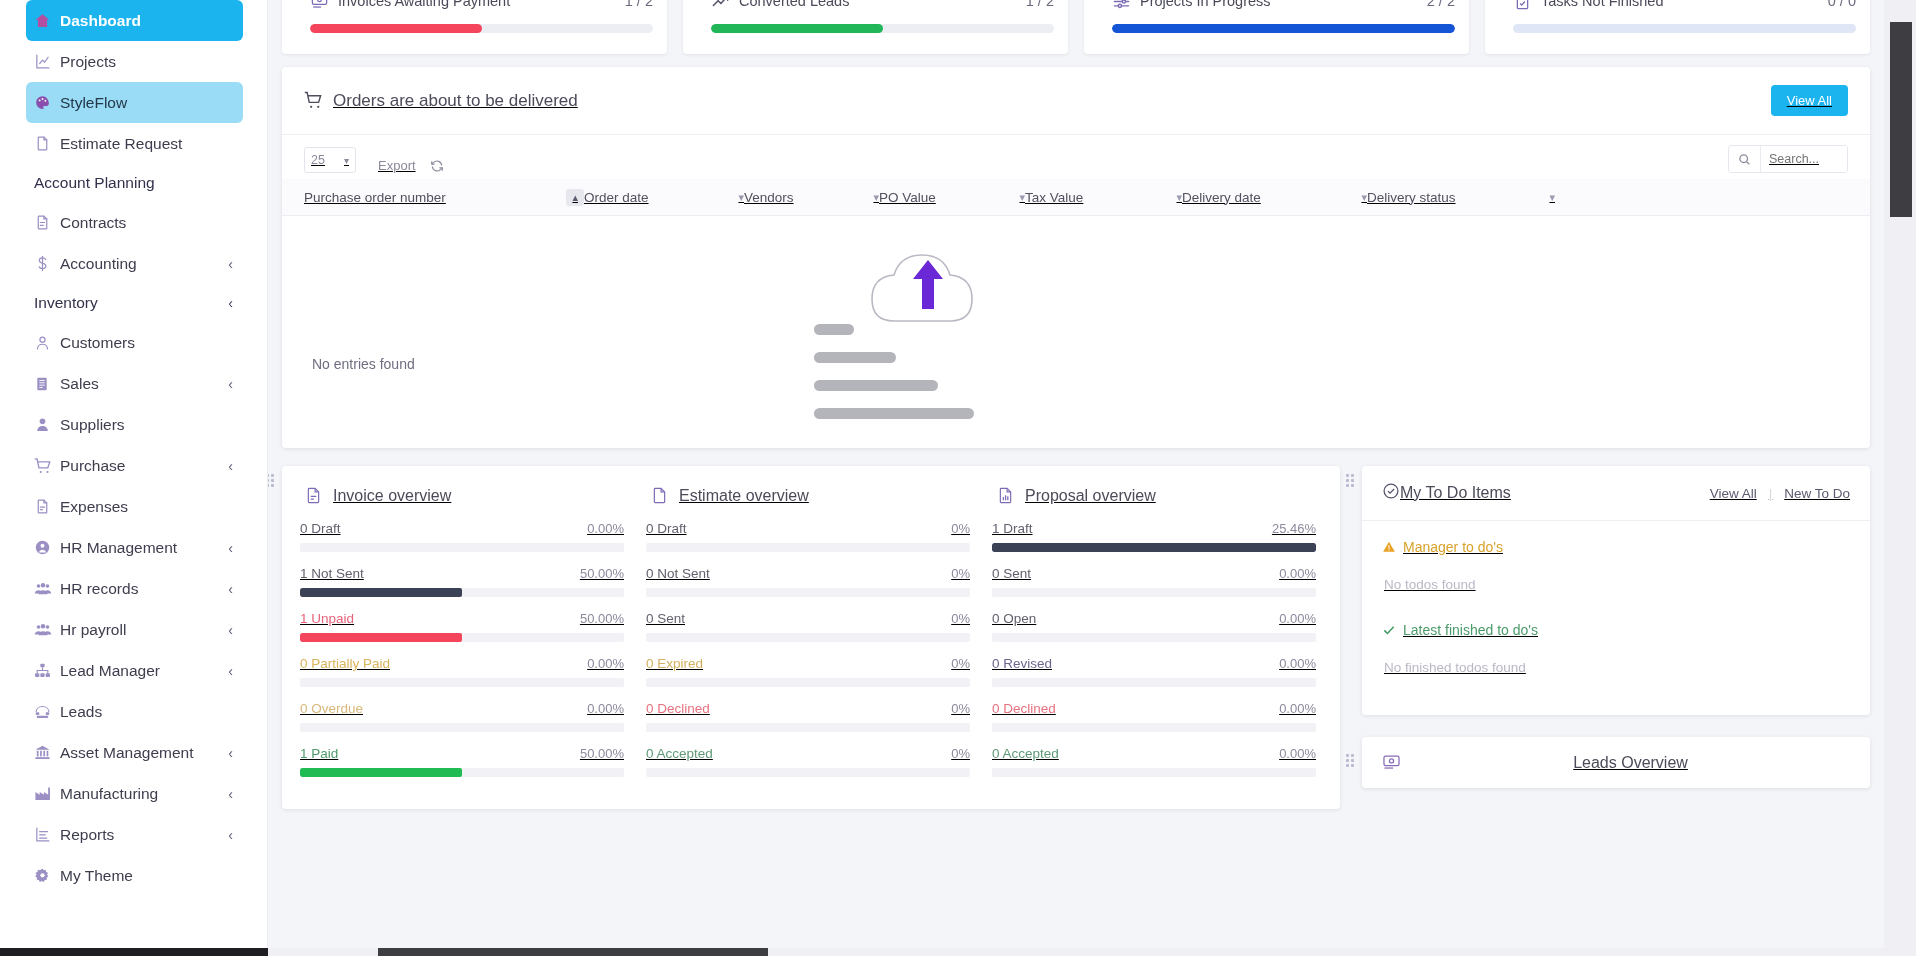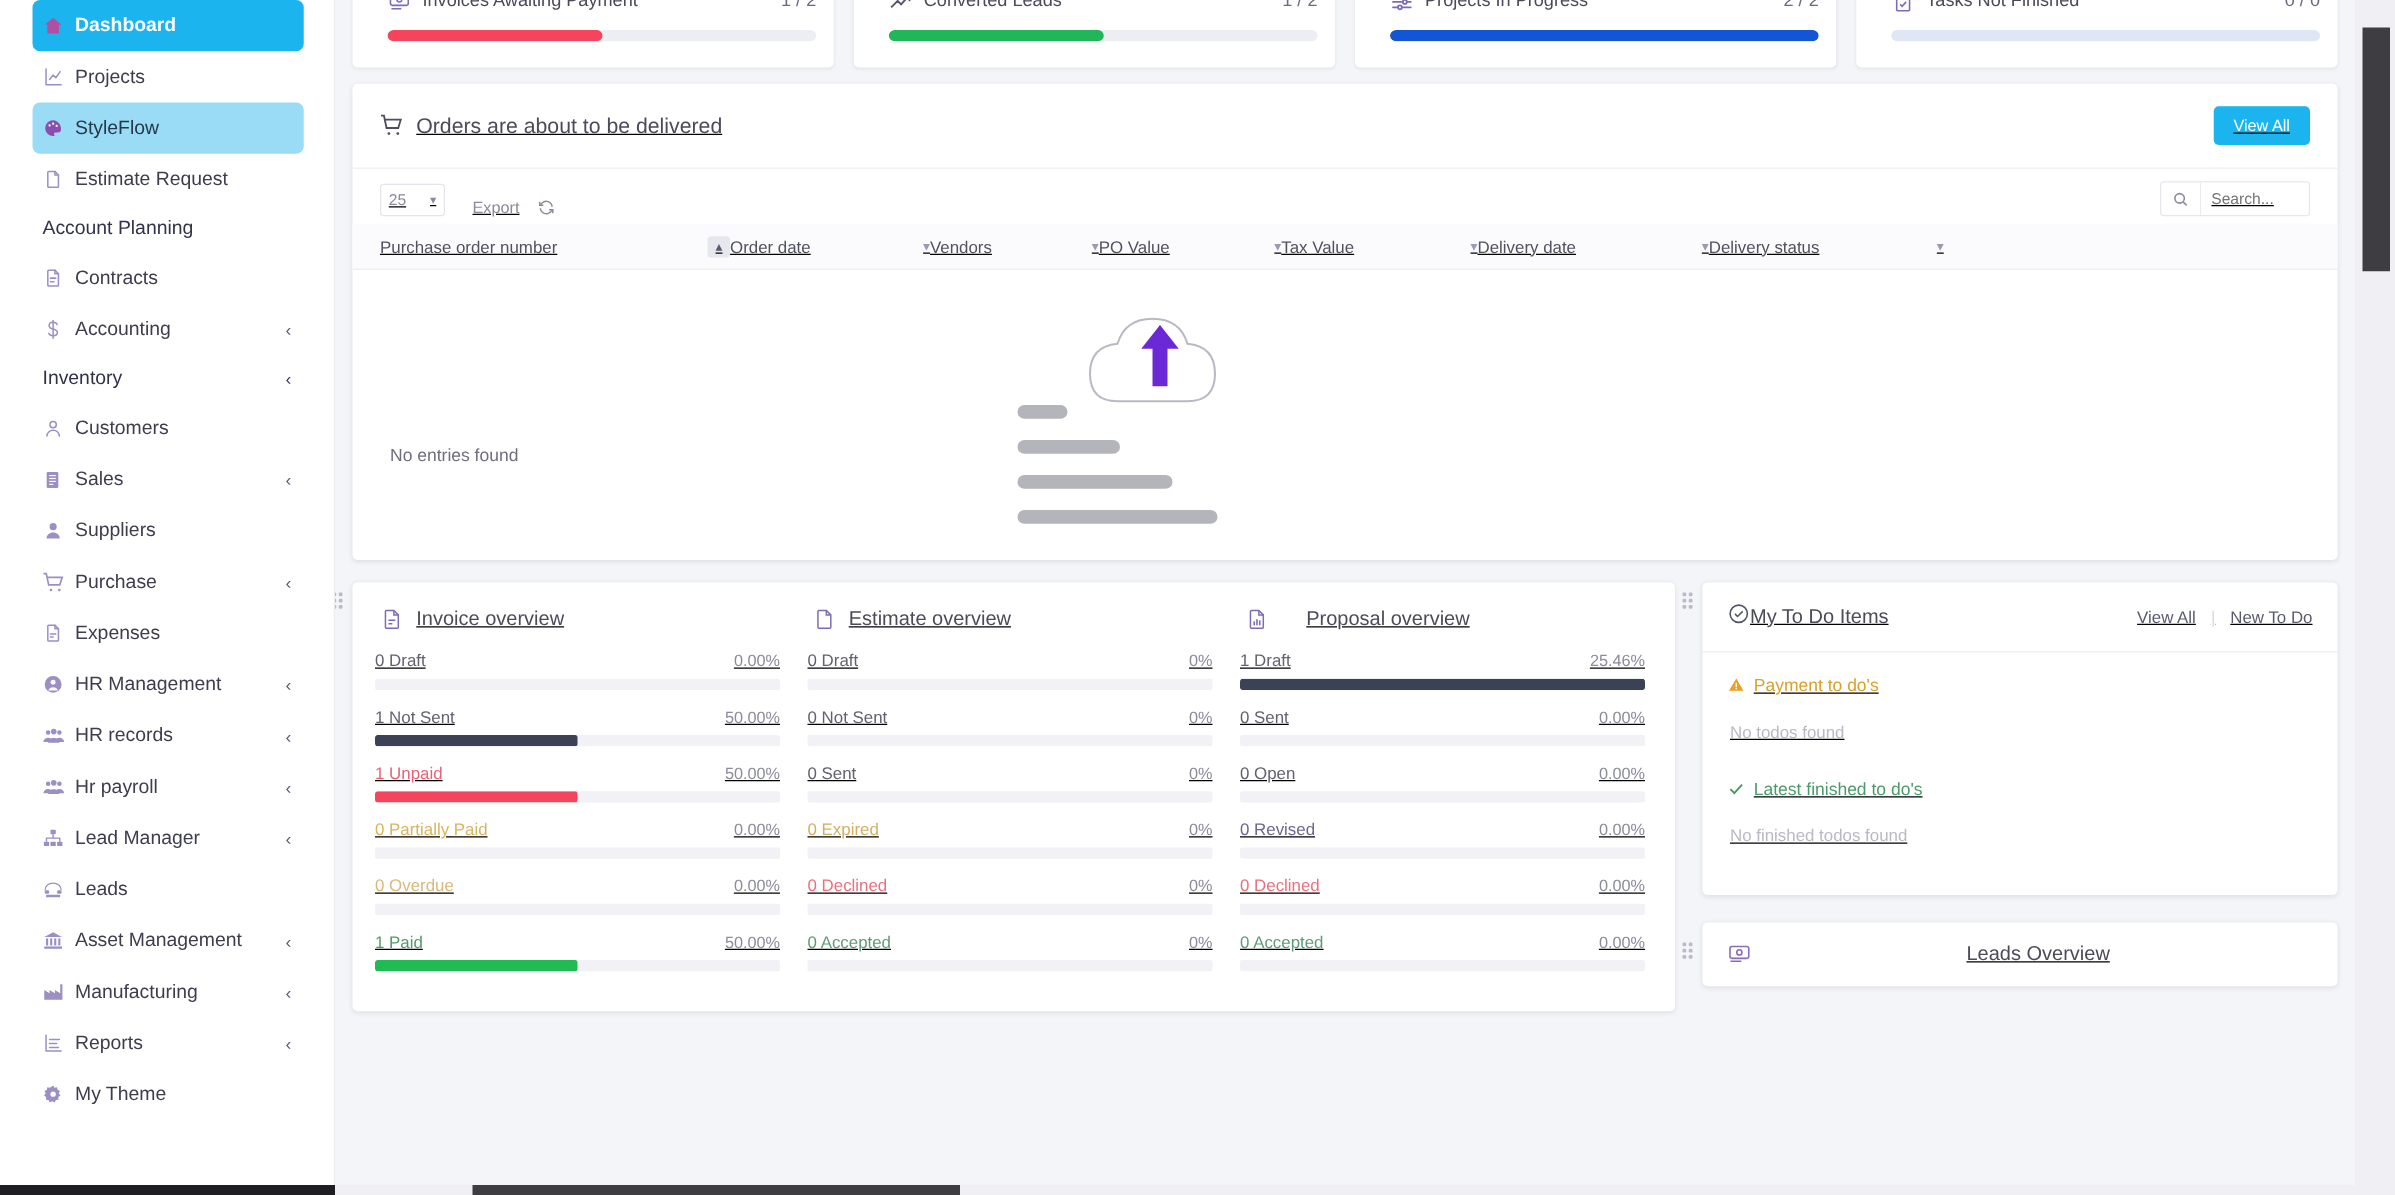--- a/index.html
+++ b/index.html
@@ -742,21 +742,21 @@
       <div class="ov-line">
         <span class="ov-label" style="color:#5f9a77">0 Accepted</span>
         <span class="ov-pct">0%</span>
       </div>
       <div class="ov-track">
         <div class="ov-fill" style="width:0%;background:#20bb52"></div>
       </div>
     </div>
             </div>
             <div class="ov-col">
-              <div class="card-head" style="padding:14px 4px 16px 4px;gap:20px;">
+              <div class="card-head" style="padding:14px 4px 16px 4px;">
       <span class="hico">
                   <svg width="19" height="19" viewBox="0 0 24 24" fill="none" stroke="#7d6bb5" stroke-width="1.5">
                     <path d="M14 3H6.5a1 1 0 0 0-1 1v16a1 1 0 0 0 1 1h11a1 1 0 0 0 1-1V7.5z"></path>
                     <path d="M14 3v4.5h4.5"></path>
                     <rect x="8.5" y="14" width="1.6" height="4" fill="#7d6bb5" stroke="none"></rect>
                     <rect x="11.3" y="11.8" width="1.6" height="6.2" fill="#7d6bb5" stroke="none"></rect>
                     <rect x="14.1" y="13" width="1.6" height="5" fill="#7d6bb5" stroke="none"></rect>
                   </svg>
                 </span>
       <span class="card-title" style="font-size:16px;">Proposal overview</span>
@@ -838,21 +838,21 @@
         </div>
         <div class="todo-body">
           <div class="todo-grp-title" style="color:#d8a22a;">
             <span style="margin-right:7px;display:flex;">
               <svg width="14" height="14" viewBox="0 0 24 24">
                   <path d="M12 3L22 20H2z" fill="#e8a123"></path>
                   <rect x="11.1" y="9" width="1.8" height="6" fill="#fff"></rect>
                   <rect x="11.1" y="16" width="1.8" height="1.9" fill="#fff"></rect>
                 </svg>
             </span>
-            <span>Payment to do's</span>
+            <span>Manager to do's</span>
           </div>
           <div class="todo-empty">No todos found</div>
           <div class="todo-grp-title" style="color:#4a9a6a;">
             <span style="margin-right:7px;display:flex;">
               <svg width="14" height="14" viewBox="0 0 24 24" fill="none" stroke="#3f9a63" stroke-width="2.6">
                   <path d="M4 12.6l5.4 5.4L20 6.4"></path>
                 </svg>
             </span>
             <span>Latest finished to do's</span>
           </div>

